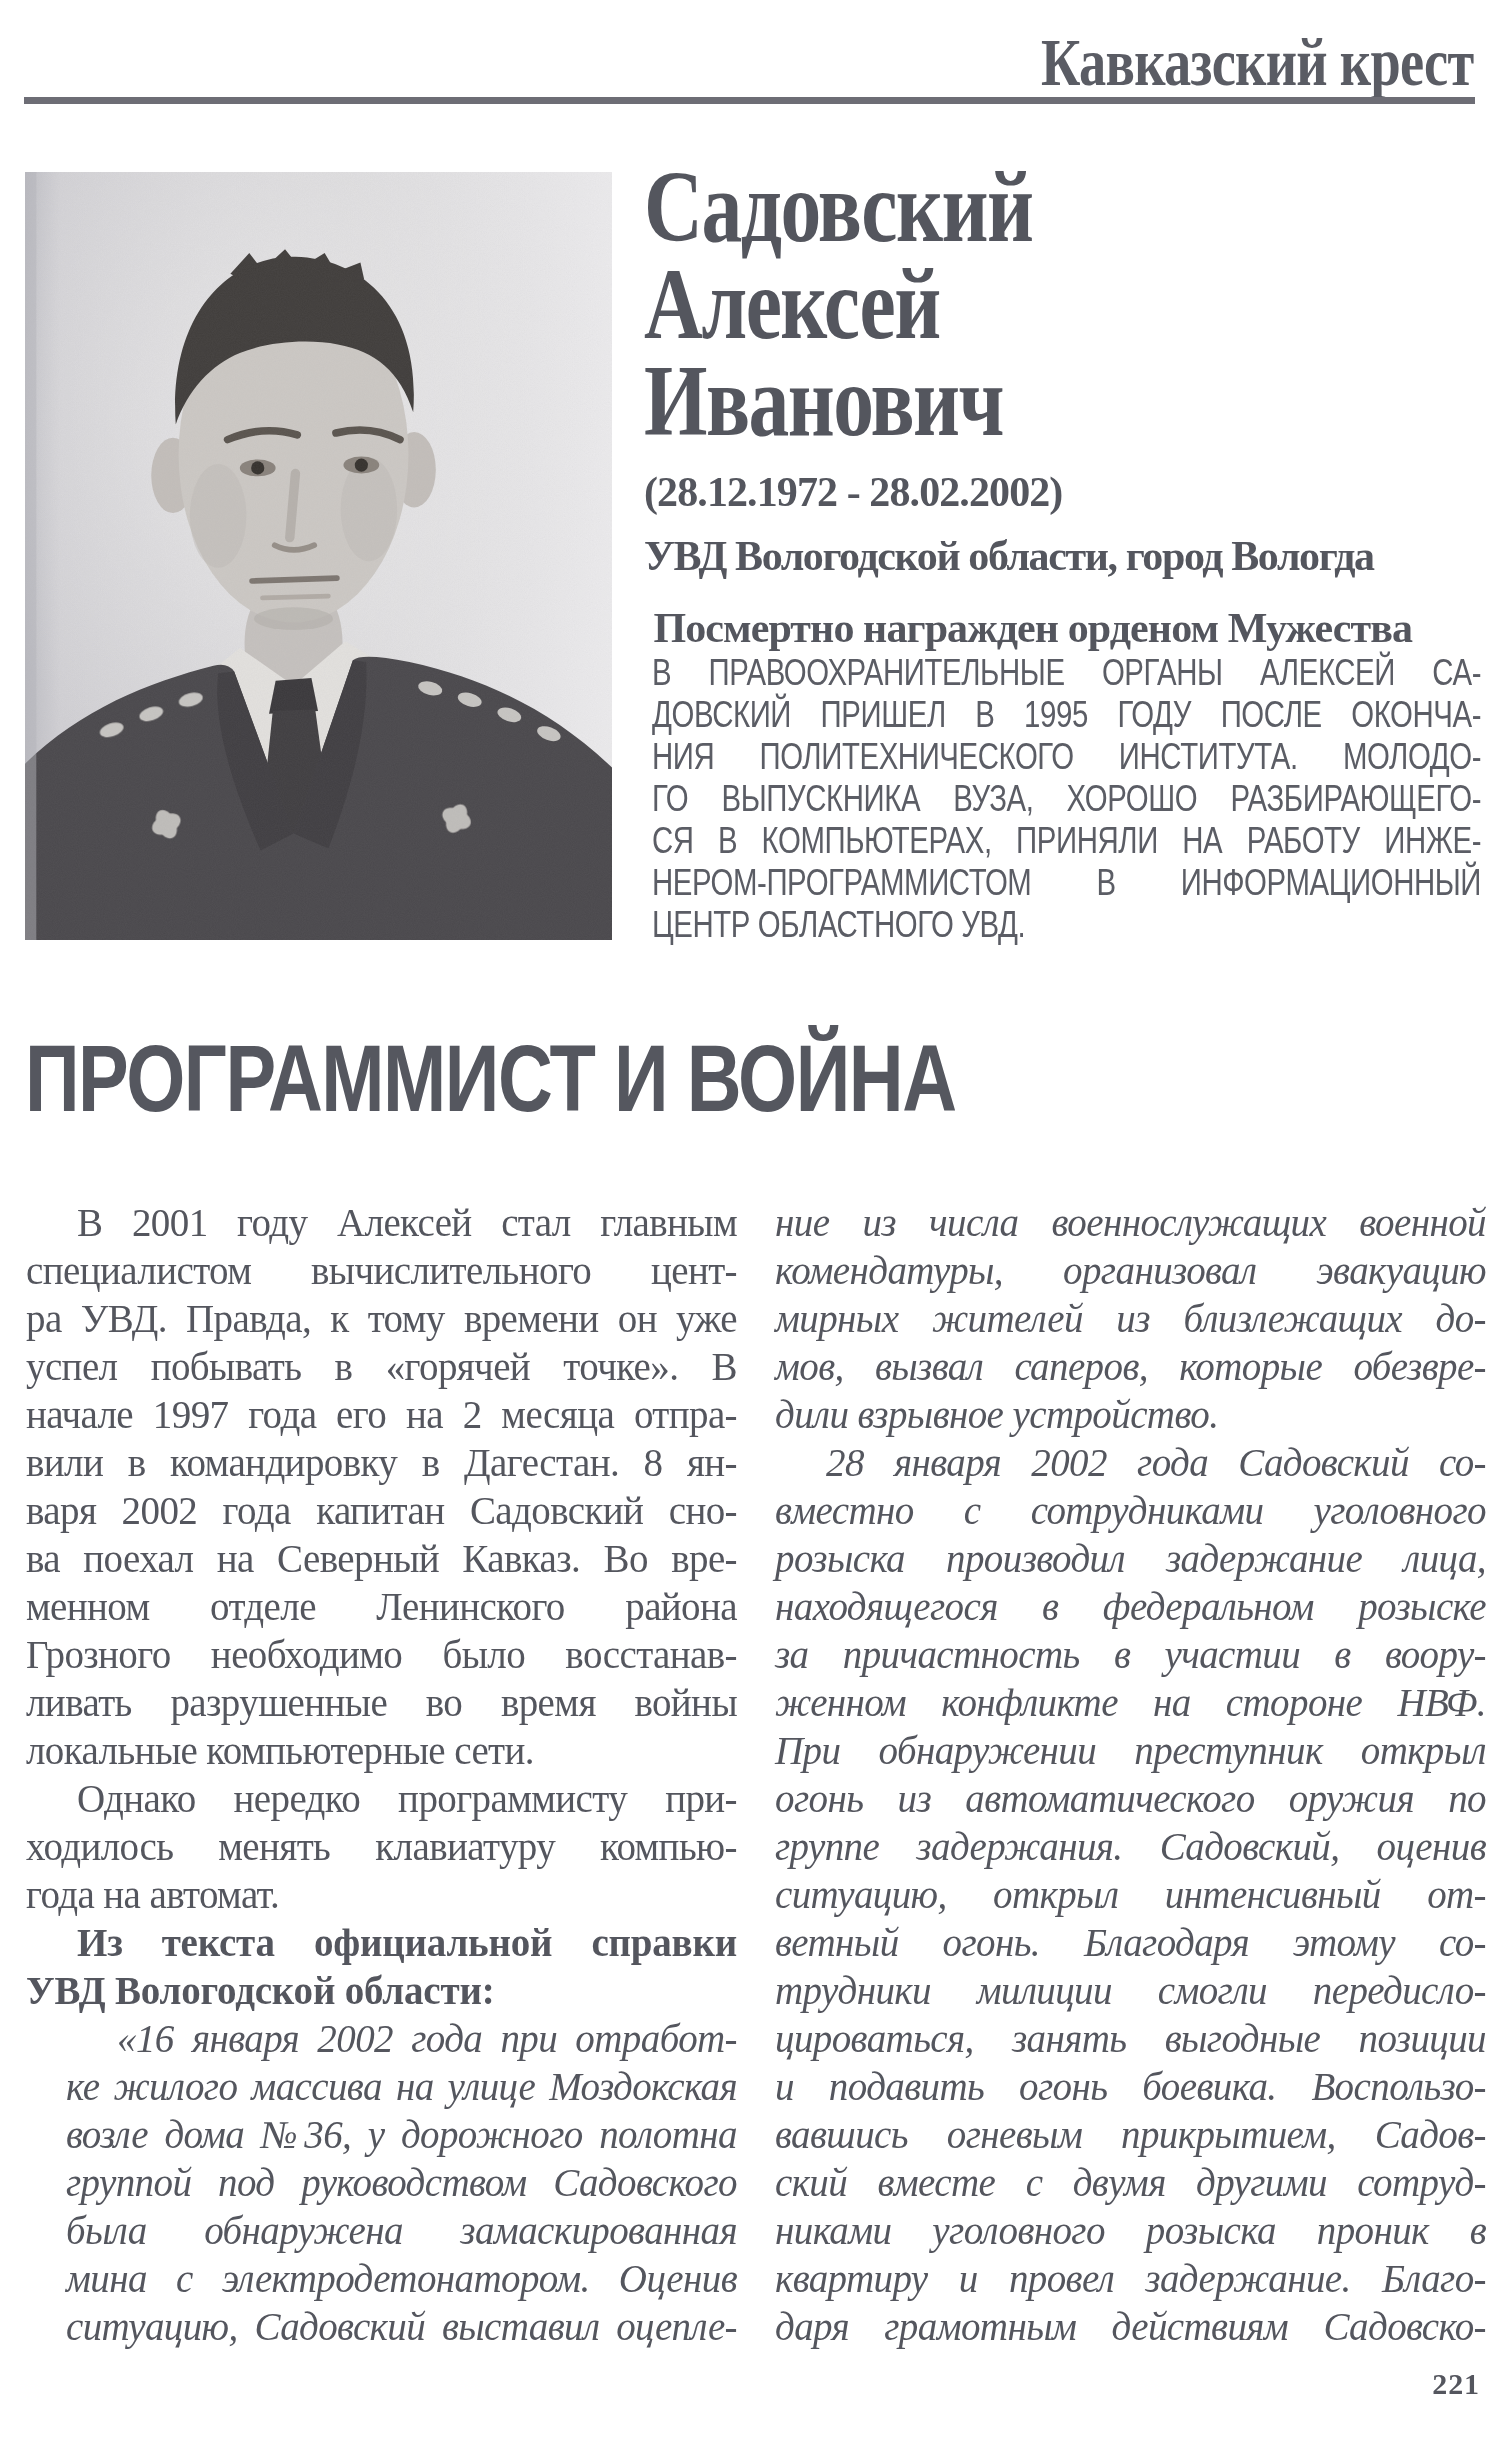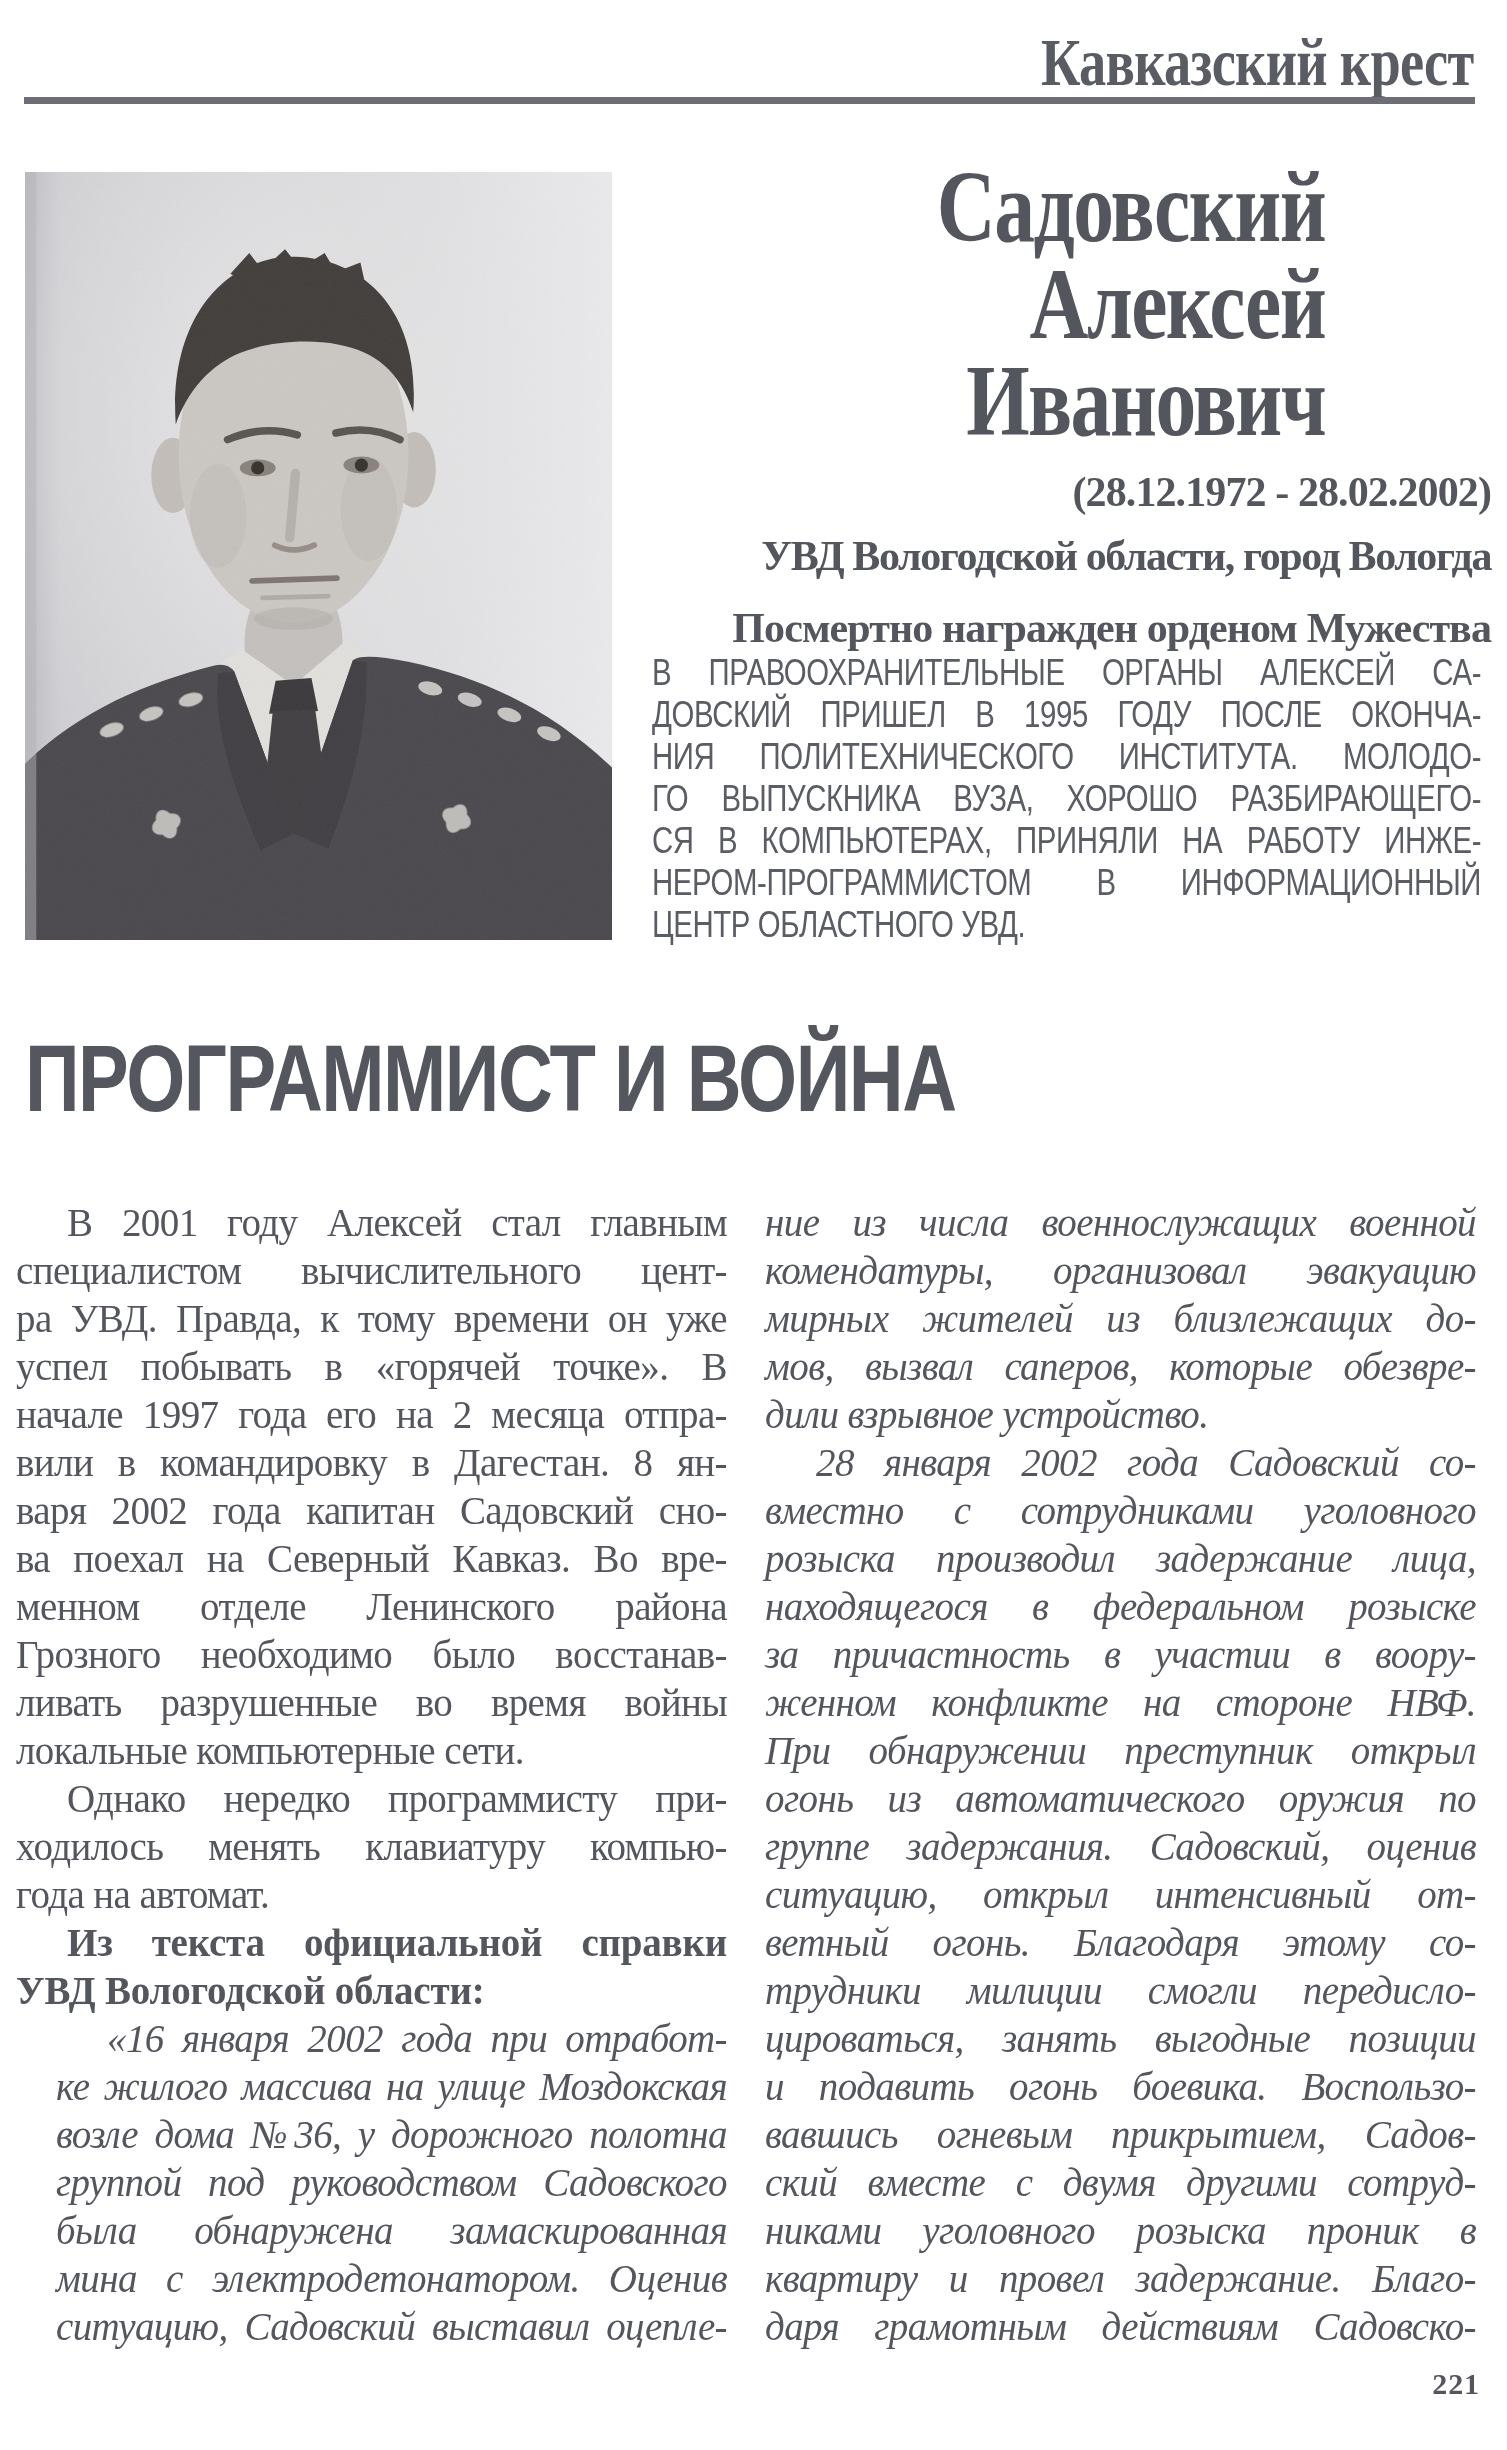--- a/index.html
+++ b/index.html
@@ -15,21 +15,21 @@
     color:#5a5c64; letter-spacing:-0.9px;
   }
   .rule {
     position:absolute; left:23.6px; top:97px; width:1451px; height:6.6px;
     background:#6d6d75;
   }
   
   .photo { position:absolute; left:25.4px; top:172px; width:587px; height:768px; }
   .photo svg { display:block; width:100%; height:100%; }
   
-  .name-block { position:absolute; left:662px; top:158px; width:829px;text-align:right; }
+  .name-block { position:absolute; left:644px; top:158px; width:829px; }
   .name-lines .line {
     font-size:102px; line-height:97px; font-weight:bold; white-space:nowrap;
     transform:scaleX(.80); transform-origin:0 50%; letter-spacing:-1.9px;
   }
   .dates  { margin-top:19px; font-size:42px; font-weight:bold; letter-spacing:-0.9px; white-space:nowrap; }
   .unit   { margin-top:16px;  font-size:42px; font-weight:bold; letter-spacing:-1.4px; white-space:nowrap; }
   .award  { margin-top:24px; font-size:42px; font-weight:bold; letter-spacing:-0.9px; padding-left:9.4px; white-space:nowrap; }
   
   .intro {
     position:absolute; left:652px; top:652px; width:1016px;
@@ -43,21 +43,21 @@
   .intro .line.last { text-align-last:left; }
   
   .heading {
     position:absolute; left:24.5px; top:1031px; margin:0;
     font-family:"Liberation Sans", sans-serif; font-weight:bold;
     font-size:95px; line-height:95px; white-space:nowrap;
     transform:scaleX(.80); transform-origin:0 0; letter-spacing:-1.9px;
     color:#55575f;
   }
   
-  .columns { position:absolute; left:16px; top:1199px; width:1460px; display:flex; gap:38px; }
+  .columns { position:absolute; left:26px; top:1199px; width:1460px; display:flex; gap:38px; }
   .col { width:713px; }
   .col .line {
     font-size:39px; line-height:48px; letter-spacing:-0.6px;
     text-align:justify; text-align-last:justify;
   }
   .col .line.last   { text-align-last:left; }
   .col .line.indent { text-indent:51px; }
   .col .line.bold   { font-weight:bold; letter-spacing:-0.2px; }
   .col .line.italic { font-style:italic;margin-left:40px; }
   .col--quote .line { font-style:italic; }

